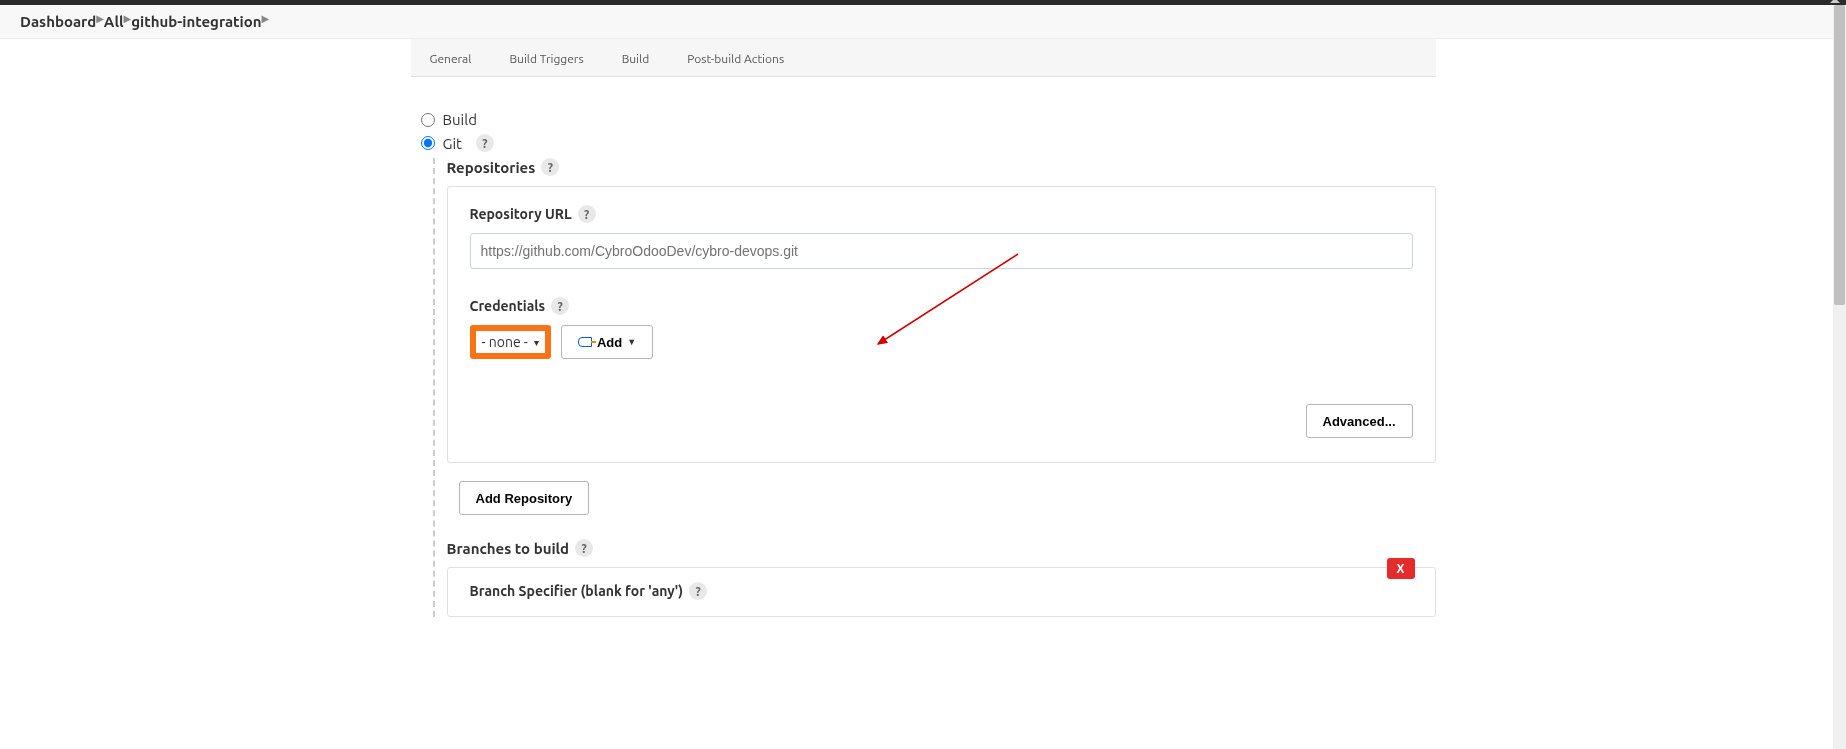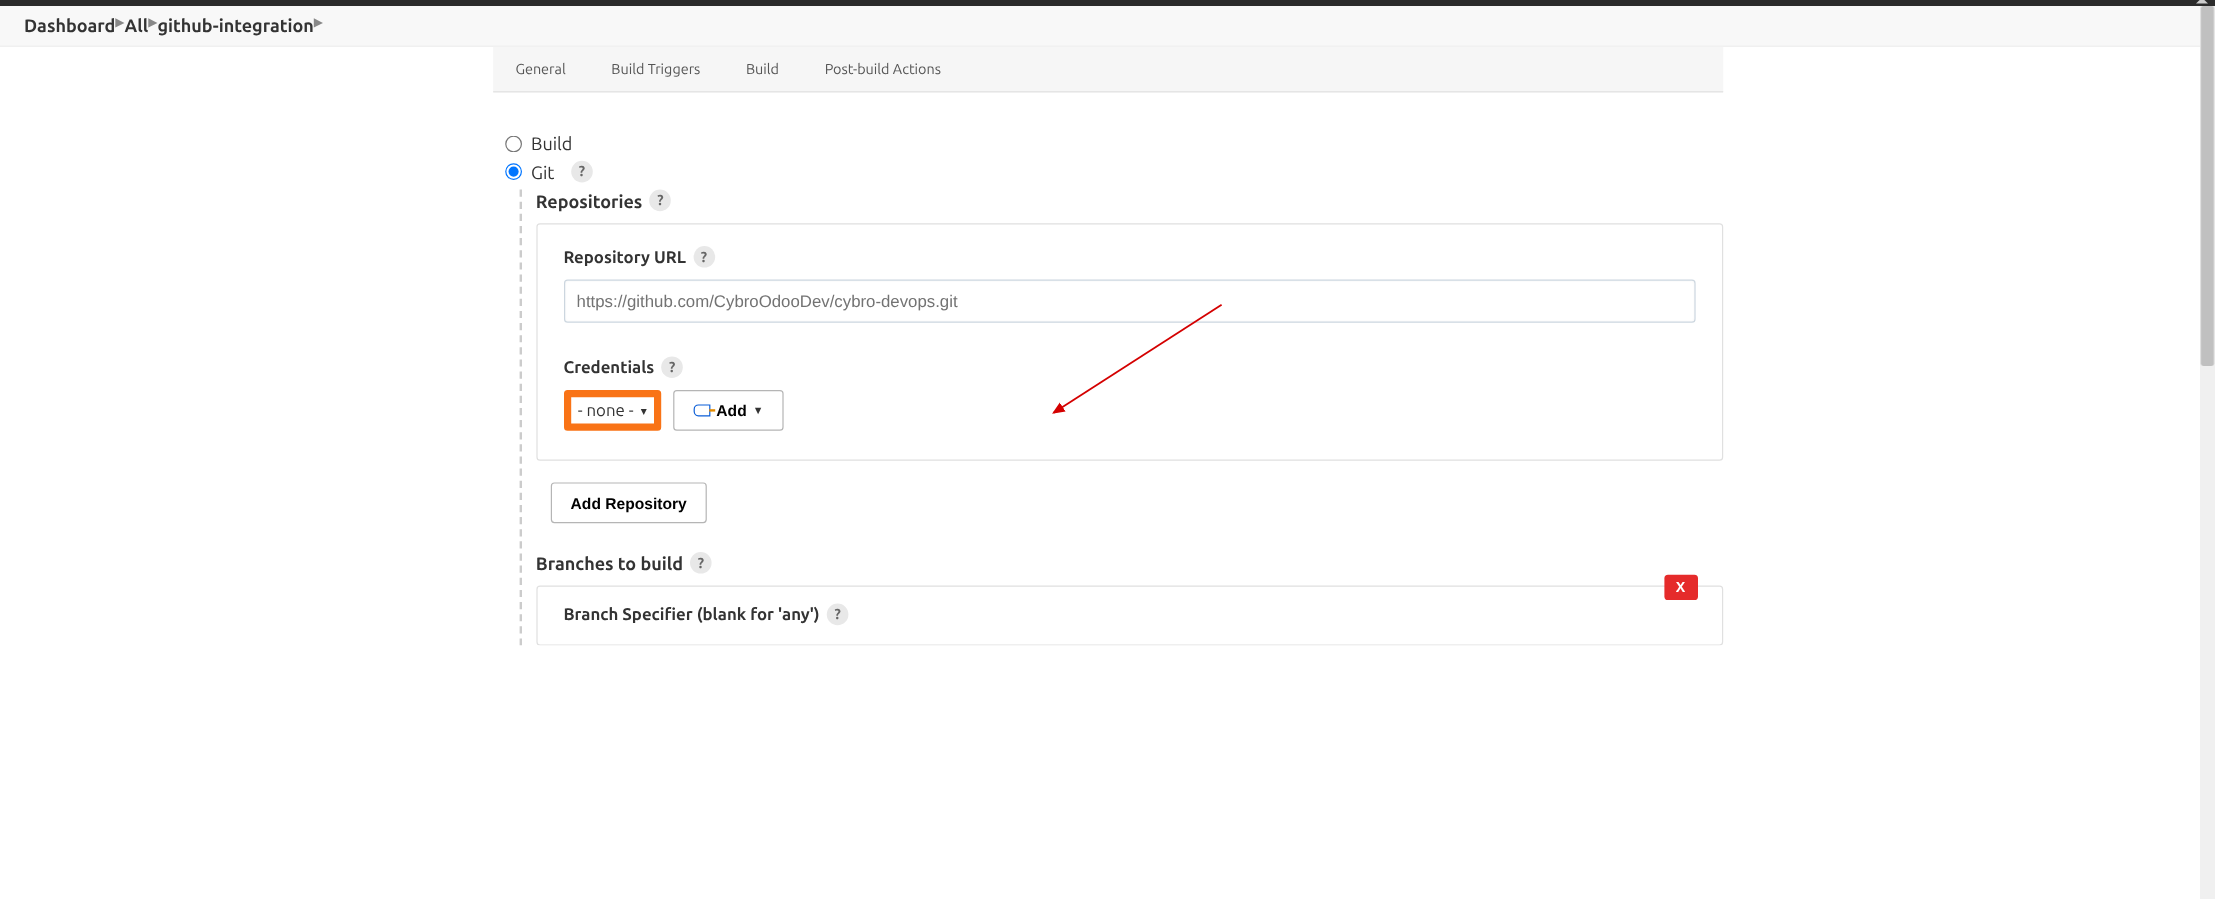--- a/index.html
+++ b/index.html
@@ -331,20 +331,23 @@
               <span>- none -</span>
               <span class="chev">▾</span>
             </div>
             <button class="btn">
               <span class="key-icon"></span>
               <span>Add</span>
               <span class="chev">▼</span>
             </button>
           </div>
 
+          <div class="card-footer">
+            <button class="btn">Advanced...</button>
+          </div>
         </div>
 
         <div class="add-repo">
           <button class="btn">Add Repository</button>
         </div>
 
         <div class="sect-title">
           <span>Branches to build</span>
           <span class="help">?</span>
         </div>

